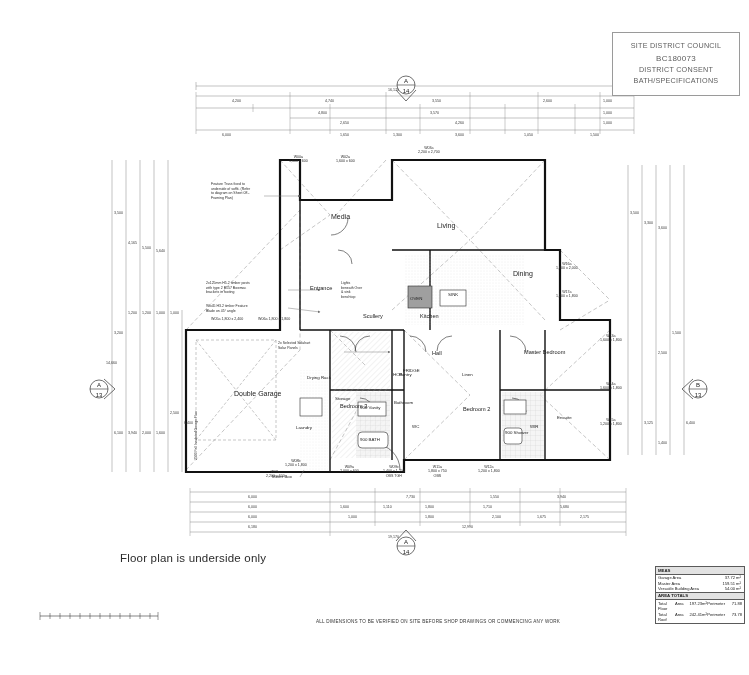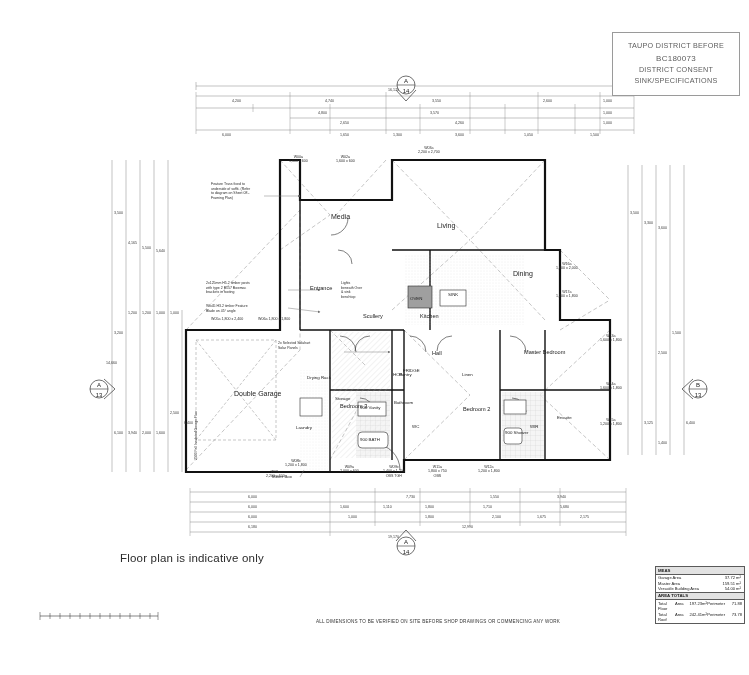--- a/index.html
+++ b/index.html
@@ -239,24 +239,24 @@
           <line x1="80" y1="1" x2="80" y2="7"></line>
         <line x1="90" y1="1" x2="90" y2="7"></line>
           <line x1="100" y1="1" x2="100" y2="7"></line>
         <line x1="110" y1="1" x2="110" y2="7"></line>
       </g>
     </g>
   </g>
 </svg>
 
 <div id="council-stamp" class="abs">
-  <div>TAUPO DISTRICT BEFORE</div>
+  <div>SITE DISTRICT COUNCIL</div>
   <div class="ln2">BC180073</div>
   <div>DISTRICT CONSENT</div>
-  <div>SINK/SPECIFICATIONS</div>
+  <div>BATH/SPECIFICATIONS</div>
 </div>
 
 <div class="abs room" style="left:331px;top:213px;">Media</div>
 <div class="abs room" style="left:437px;top:222px;">Living</div>
 <div class="abs room" style="left:513px;top:270px;">Dining</div>
 <div class="abs room sm" style="left:420px;top:313px;">Kitchen</div>
 <div class="abs room sm" style="left:363px;top:313px;">Scullery</div>
 <div class="abs room sm" style="left:310px;top:285px;">Entrance</div>
 <div class="abs room sm" style="left:432px;top:350px;">Hall</div>
 <div class="abs room sm" style="left:524px;top:349px;">Master Bedroom</div>
@@ -408,21 +408,21 @@
 
 <div class="abs" style="left:630px;top:200px;"><span class="dimv">3,500</span></div>
 <div class="abs" style="left:644px;top:210px;"><span class="dimv">3,300</span></div>
 <div class="abs" style="left:658px;top:215px;"><span class="dimv">3,600</span></div>
 <div class="abs" style="left:672px;top:320px;"><span class="dimv">1,500</span></div>
 <div class="abs" style="left:658px;top:340px;"><span class="dimv">2,500</span></div>
 <div class="abs" style="left:644px;top:410px;"><span class="dimv">3,125</span></div>
 <div class="abs" style="left:658px;top:430px;"><span class="dimv">1,400</span></div>
 <div class="abs" style="left:686px;top:410px;"><span class="dimv">6,400</span></div>
 
-<div id="indicative" class="abs">Floor plan is indicative only</div>
+<div id="indicative" class="abs">Floor plan is underside only</div>
 <div id="disclaimer" class="abs">ALL DIMENSIONS TO BE VERIFIED ON SITE BEFORE SHOP DRAWINGS OR COMMENCING ANY WORK</div>
 
 <div id="area-table" class="abs">
   <div class="hdr">MEAS</div>
   <div class="row">
     <span class="nm">Garage Area</span>
     <span class="vl">37.72</span>
     <span class="un">m²</span>
   </div>
   <div class="row">

